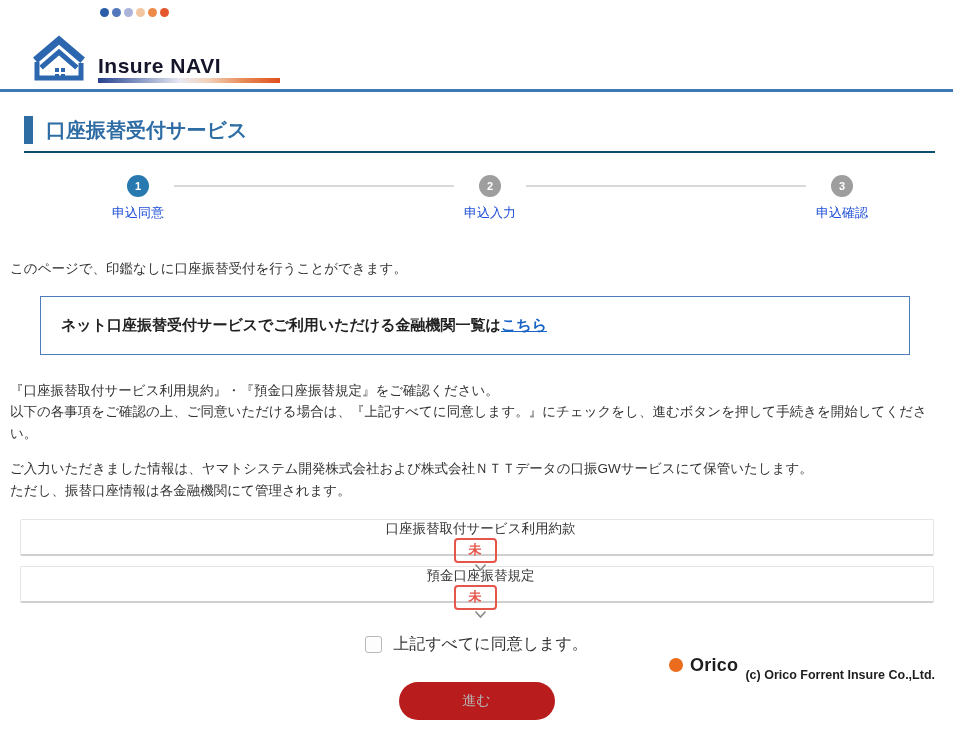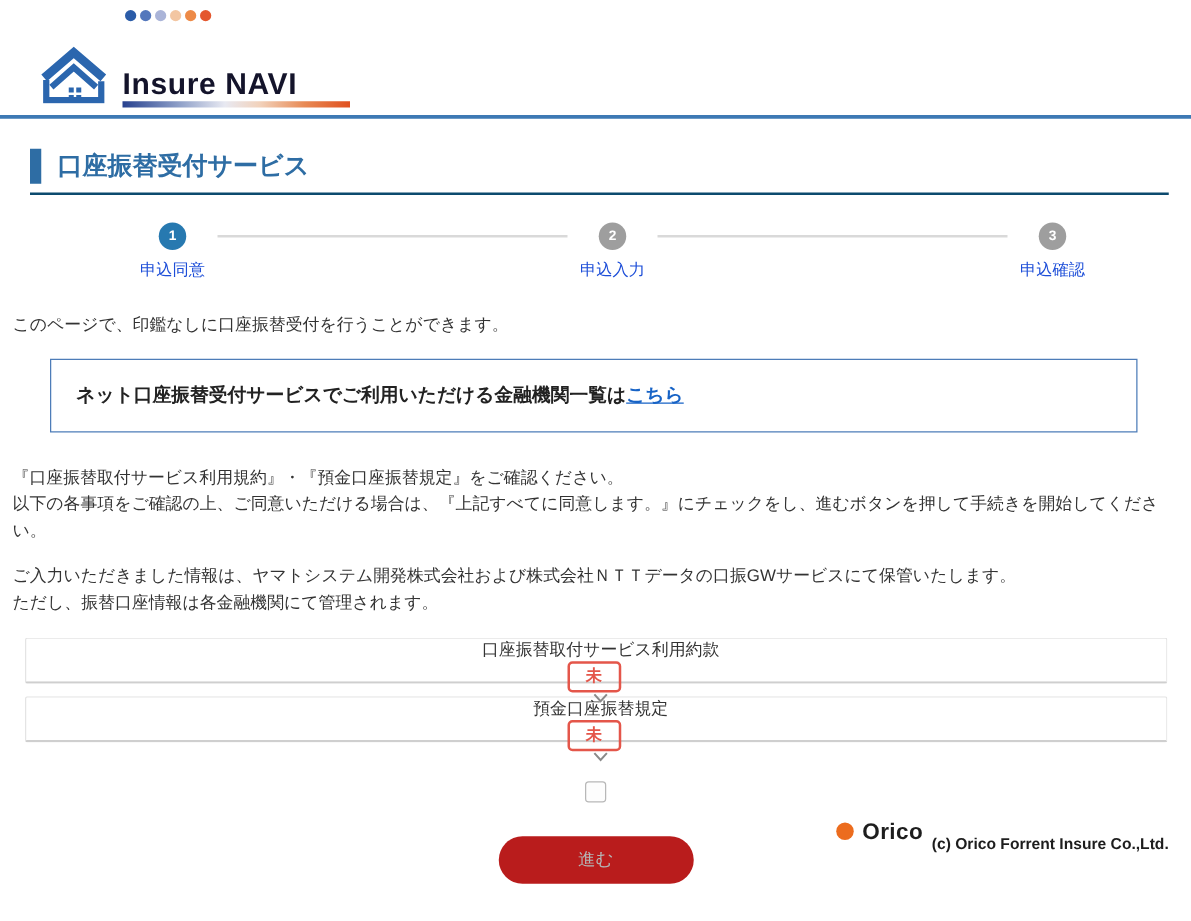--- a/index.html
+++ b/index.html
@@ -13,21 +13,21 @@
   }
 
   
   .header { padding: 8px 0 0 28px; }
   .logo { display: flex; align-items: flex-end; gap: 8px; }
   .logo-house { flex: 0 0 auto; }
   .logo-right { display: flex; flex-direction: column; padding-bottom: 2px; }
   .logo-dots { display: flex; gap: 3px; margin: 0 0 2px 2px; }
   .logo-dots .dot { width: 9px; height: 9px; border-radius: 50%; display: inline-block; }
   .logo-title {
-    font-size: 24px; font-weight: bold; color: #14142b; letter-spacing: 0.5px;
+    font-size: 21px; font-weight: bold; color: #14142b; letter-spacing: 0.5px;
     line-height: 1.05;
     margin-top: 36px;
   }
   .logo-underline {
     height: 5px; width: 182px; margin-top: 1px;
     background: linear-gradient(to right, #27418f 0%, #8fa0c8 25%, #e8e9f2 45%, #f2d3bd 60%, #e88a55 80%, #e0501f 100%);
   }
   .header-rule { margin-top: 4px; height: 3px; background: #3d79b4; width: 100%; }
 
   
@@ -51,21 +51,21 @@
     background: #9e9e9e; color: #fff;
     font-size: 11px; font-weight: bold;
     display: flex; align-items: center; justify-content: center;
   }
   .step.active .step-circle { background: #2779b0; }
   .step-label { font-size: 13px; color: #1d4ed8; white-space: nowrap; }
   .connector { flex: 1; height: 2px; background: #d9d9d9; margin: 10px 10px 0 10px; }
 
   
   .para { font-size: 13.5px; line-height: 1.6; color: #333; margin-left: 10px; margin-right: 10px; }
-  .para-intro { margin-top: 24px; }
+  .para-intro { margin-top: 36px; }
   .para-terms { margin-top: 25px; }
   .para-storage { margin-top: 14px; }
 
   
   .info-box {
     margin: 16px 43px 0 40px;
     border: 1px solid #4d7cb8;
     padding: 19px 20px;
     font-size: 15px; font-weight: bold; color: #222;
   }
@@ -214,20 +214,21 @@
     <span class="chevron">
       <svg width="13" height="9" viewBox="0 0 13 9">
           <polyline points="1.5,1.5 6.5,7 11.5,1.5" fill="none" stroke="#8a8a8a" stroke-width="1.6"></polyline>
         </svg>
     </span>
   </div>
 </div>
 
 <div class="agree-row">
   <input type="checkbox" class="agree-checkbox" style="">
+  <span class="agree-label">上記すべてに同意します。</span>
 </div>
 
 <div class="btn-row">
   <button class="submit-btn" disabled="">進む</button>
 </div>
 
 <div class="footer">
   <span class="footer-dot"></span>
   <span class="footer-brand">Orico</span>
   <span class="footer-copy">(c) Orico Forrent Insure Co.,Ltd.</span>

